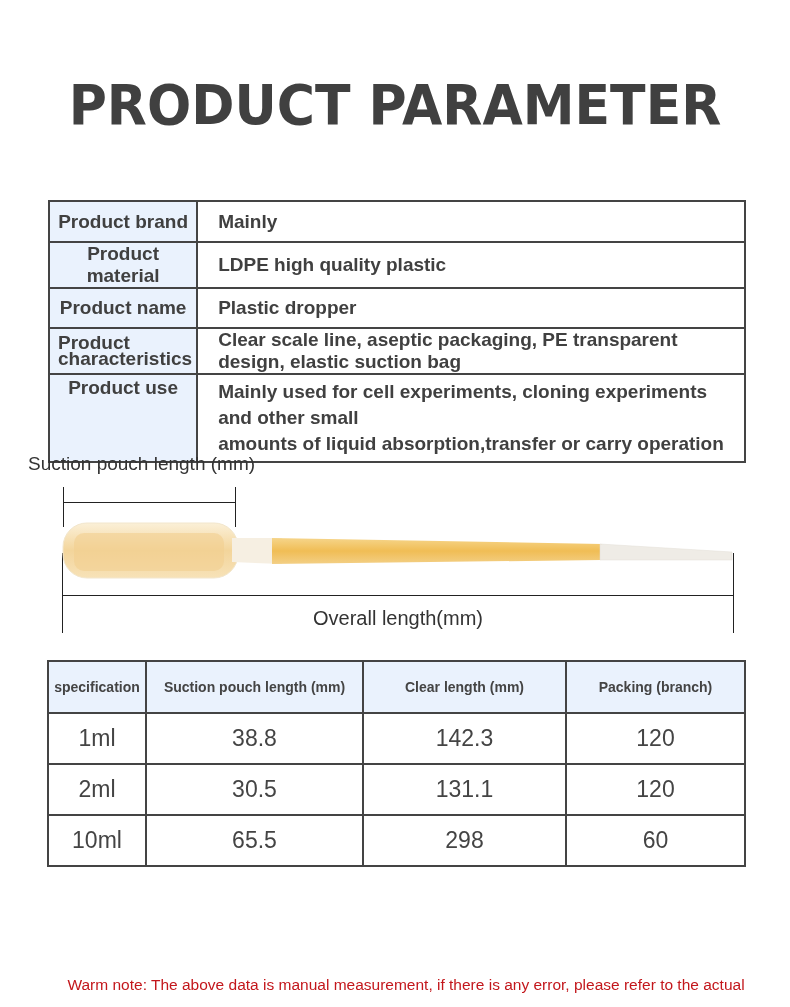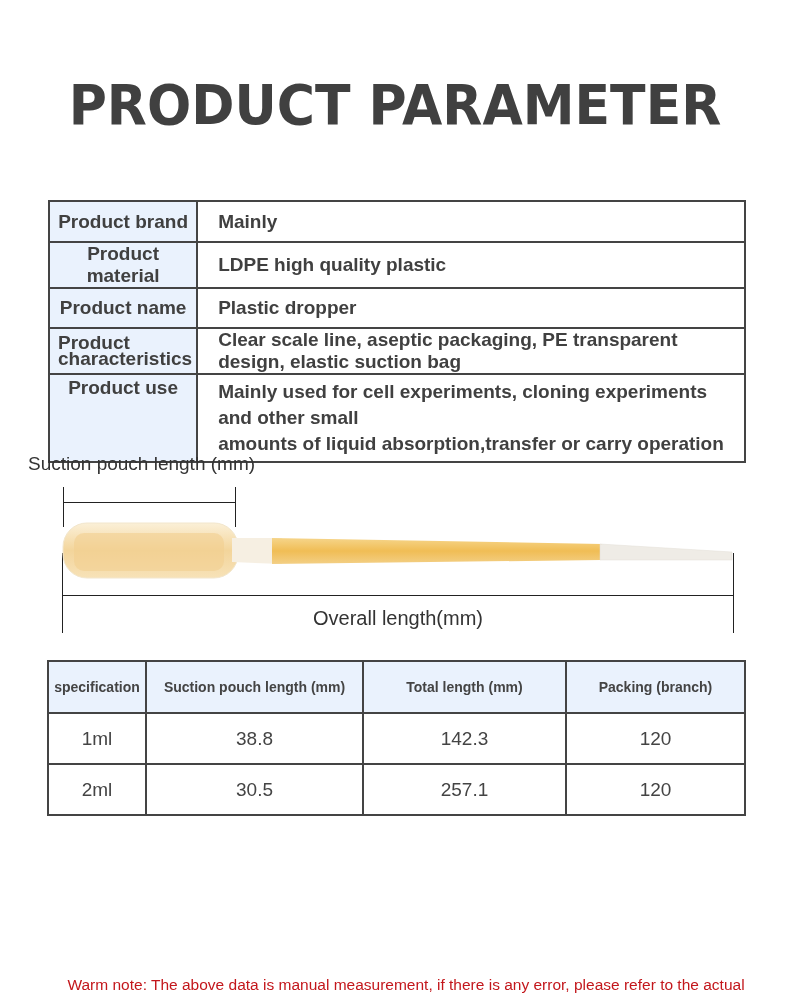--- a/index.html
+++ b/index.html
@@ -18,21 +18,21 @@
 
     .label-suction { position: absolute; left: 28px; top: 453px; font-size: 19px; color: #333; }
     .label-overall { position: absolute; left: 0; width: 796px; text-align: center; top: 607px; font-size: 20px; color: #333; }
     .line { position: absolute; background: #222; }
 
     .dropper { position: absolute; left: 62px; top: 516px; width: 672px; height: 66px; }
 
     .spec { left: 47px; top: 660px; width: 699px; }
     .spec th, .spec td { border: 2px solid #444; text-align: center; color: #444; }
     .spec th { background: #eaf2fd; font-weight: bold; font-size: 14px; height: 48px; }
-    .spec td { font-size: 19px; height: 47px; }
+    .spec td { font-size: 23px; height: 47px; }
     .note { position: absolute; left: 0; width: 812px; text-align: center; top: 976px;
             font-size: 15.5px; color: #c3171c; }
   </style>
 </head>
 <body>
 
 <div class="title">PRODUCT PARAMETER</div>
 
 <table class="params">
   <tbody>
@@ -99,33 +99,39 @@
   <path d="M538 28 L670 36 L670 44 L538 44 Z" fill="#efece6" stroke="#e2ded6" stroke-width="0.5"></path>
 </svg>
 
 <div class="label-overall">Overall length(mm)</div>
 
 <table class="spec">
   <thead>
     <tr>
       <th style="width:94px">specification</th>
       <th style="width:213px">Suction pouch length (mm)</th>
-      <th style="width:199px">Total length (mm)</th>
+      <th style="width:199px">Clear length (mm)</th>
       <th>Packing (branch)</th>
     </tr>
   </thead>
   <tbody>
     <tr>
       <td>1ml</td>
       <td>38.8</td>
       <td>142.3</td>
       <td>120</td>
     </tr>
     <tr>
       <td>2ml</td>
       <td>30.5</td>
-      <td>257.1</td>
+      <td>131.1</td>
       <td>120</td>
+    </tr>
+    <tr>
+      <td>10ml</td>
+      <td>65.5</td>
+      <td>298</td>
+      <td>60</td>
     </tr>
   </tbody>
 </table>
 
 <div class="note">Warm note: The above data is manual measurement, if there is any error, please refer to the actual</div>
 
 </body></html>

